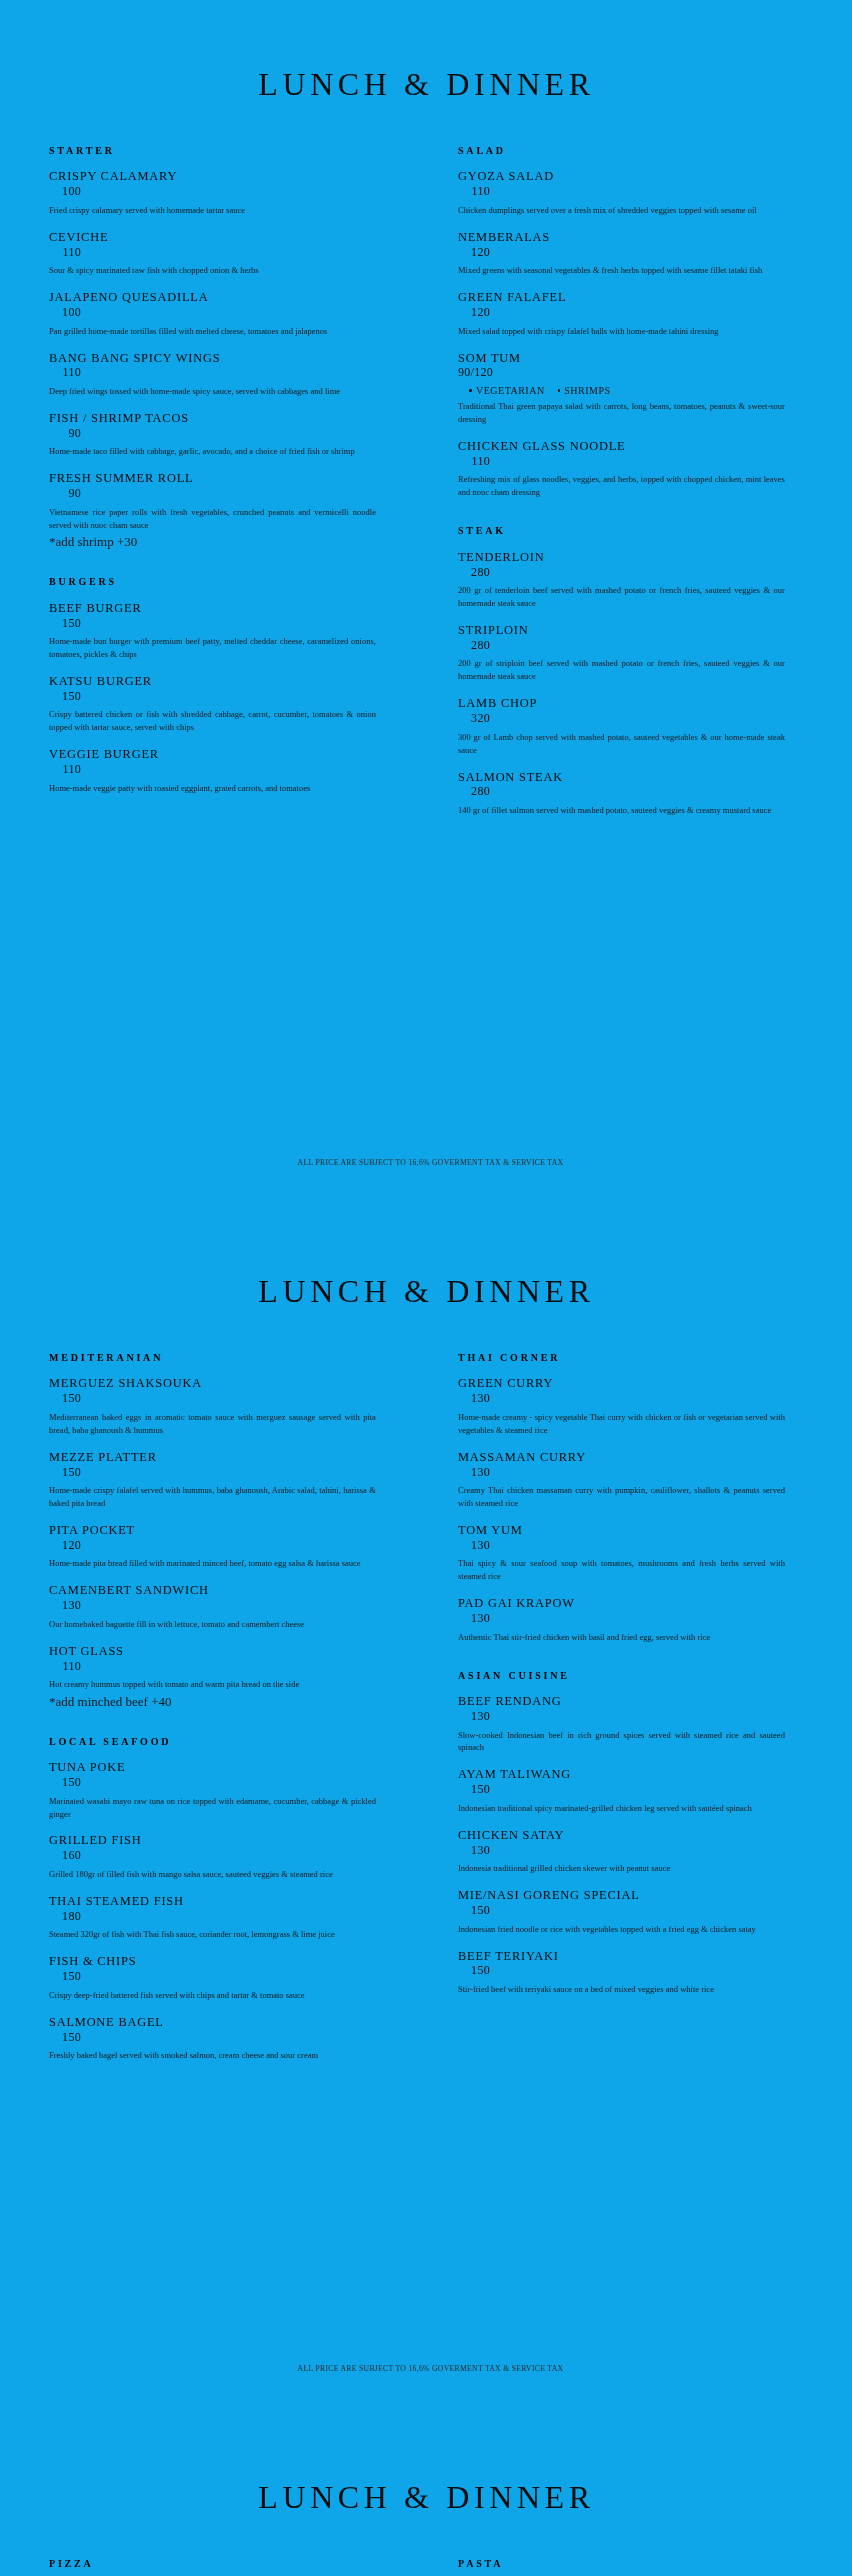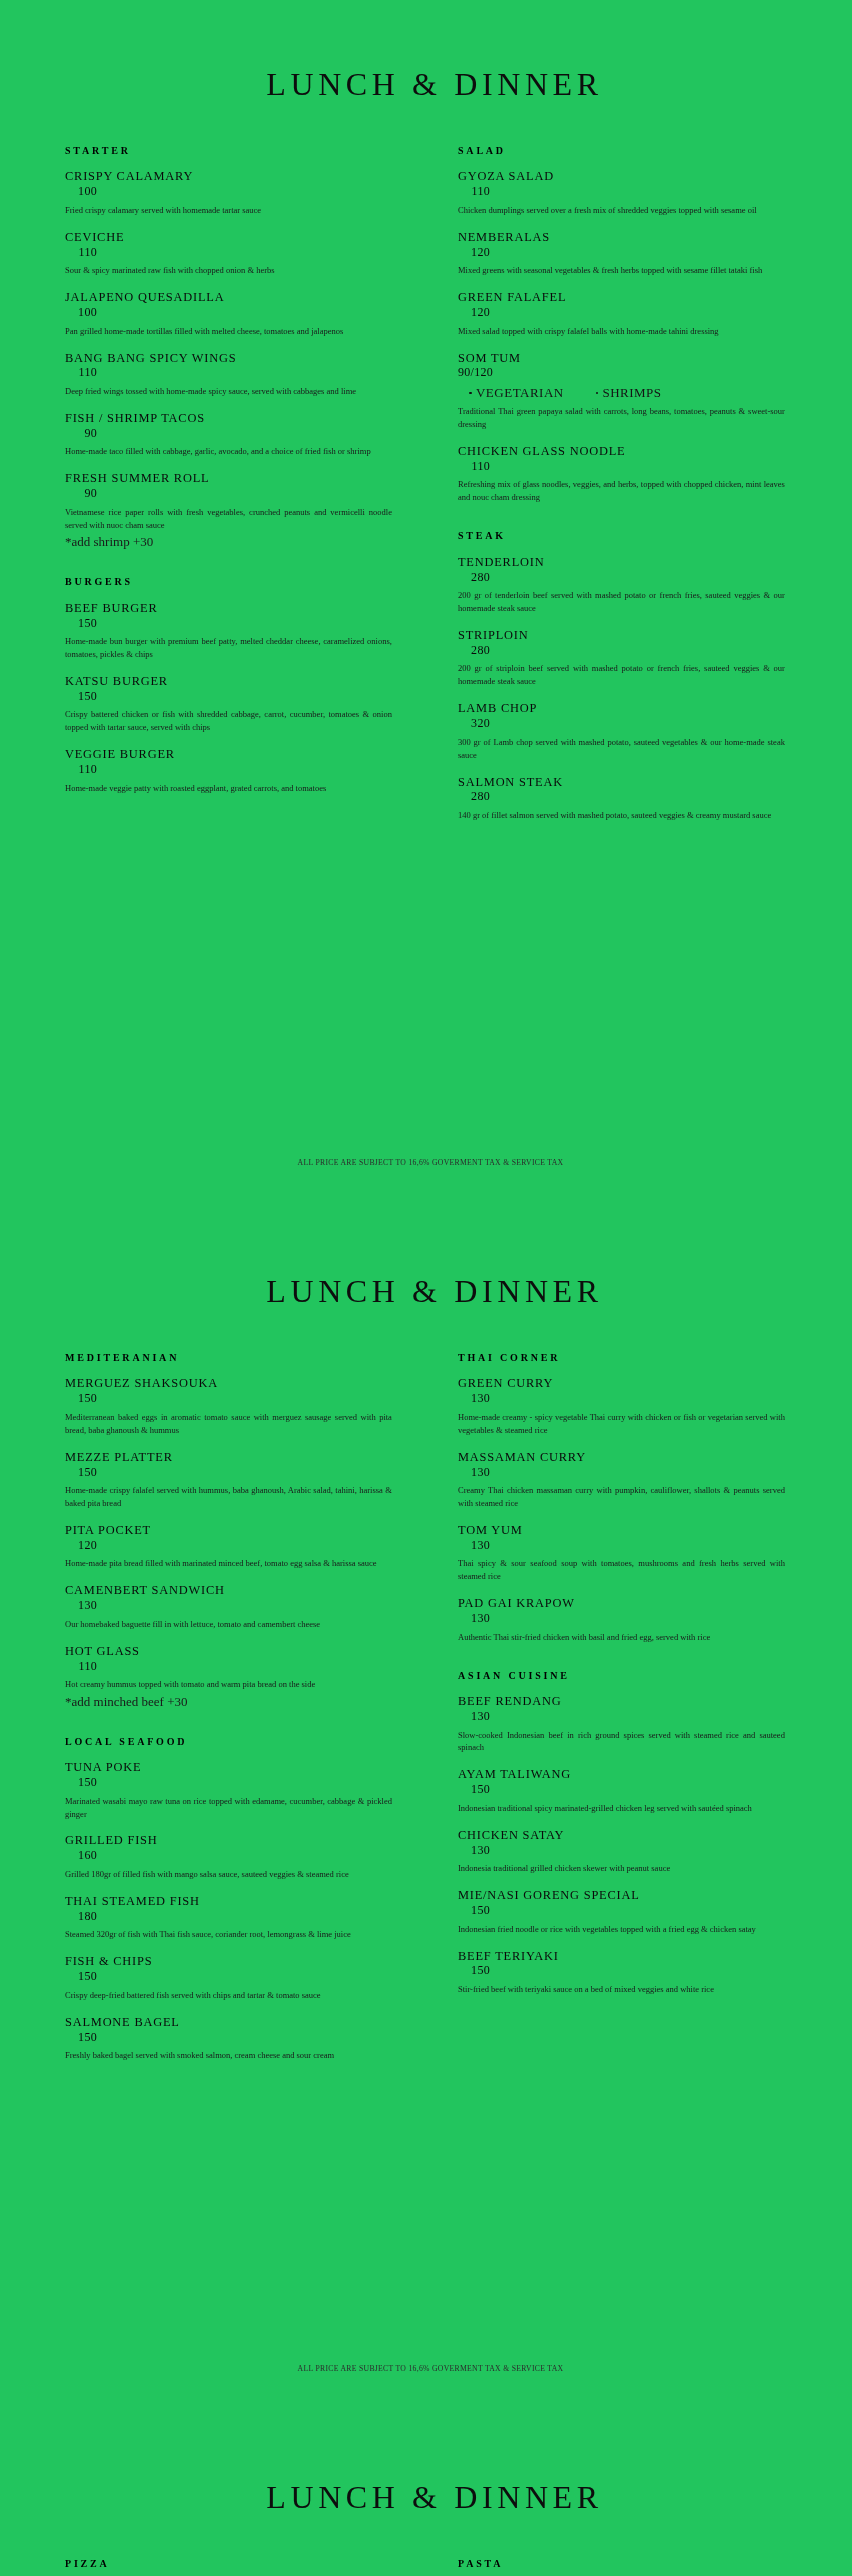--- a/index.html
+++ b/index.html
@@ -10,22 +10,22 @@
   }
   body {
     width: 853px;
     font-family: "Liberation Serif", "DejaVu Serif", serif;
     color: #111111;
     -webkit-font-smoothing: antialiased;
   }
   .page {
     width: 853px;
     position: relative;
-    padding: 0 0 0 16px;
-    background: #22c55e;
+    padding: 0 0 0 0;
+    background: #0ea5e9;
   }
   .page-1 { height: 1206px; }
   .page-2 { height: 1206px; }
   .page-3 { height: 1206px; }
 
   .page-title {
     text-align: center;
     font-family: "Liberation Serif", "DejaVu Serif", serif;
     font-weight: 400;
     font-size: 32px;
@@ -102,23 +102,23 @@
   }
   .item-note {
     font-family: "Liberation Serif", "DejaVu Serif", serif;
     font-size: 13px;
     color: #1a1a1a;
     margin-top: 2.6px;
     padding-right: 19.6px;
   }
   .options {
     display: flex;
-    gap: 32px;
+    gap: 13px;
     margin: 2.1px 0 4.1px 11.3px;
-    font-size: 13px;
+    font-size: 10px;
     letter-spacing: 0.5px;
     color: #141414;
   }
   .options .opt { display: flex; align-items: center; gap: 4.1px; }
   .bullet {
     display: inline-block;
     width: 2.6px; height: 2.6px;
     background: #111;
     border-radius: 50%;
   }
@@ -354,21 +354,21 @@
               </div>
               <p class="item-desc">Our homebaked baguette fill in with lettuce, tomato and camembert cheese</p>
             </div>
             <div class="item">
               <div class="item-head">
                 <div class="item-name">HOT GLASS</div>
                 <div class="dotfill"></div>
                 <div class="item-price">110</div>
               </div>
               <p class="item-desc">Hot creamy hummus topped with tomato and warm pita bread on the side</p>
-              <div class="item-note">*add minched beef  +30</div>
+              <div class="item-note">*add minched beef  +40</div>
             </div>
           </div>
           <div class="section section-gap-lg">
             <h2 class="section-title">LOCAL SEAFOOD</h2>
             <div class="item">
               <div class="item-head">
                 <div class="item-name">TUNA POKE</div>
                 <div class="dotfill"></div>
                 <div class="item-price">150</div>
               </div>

